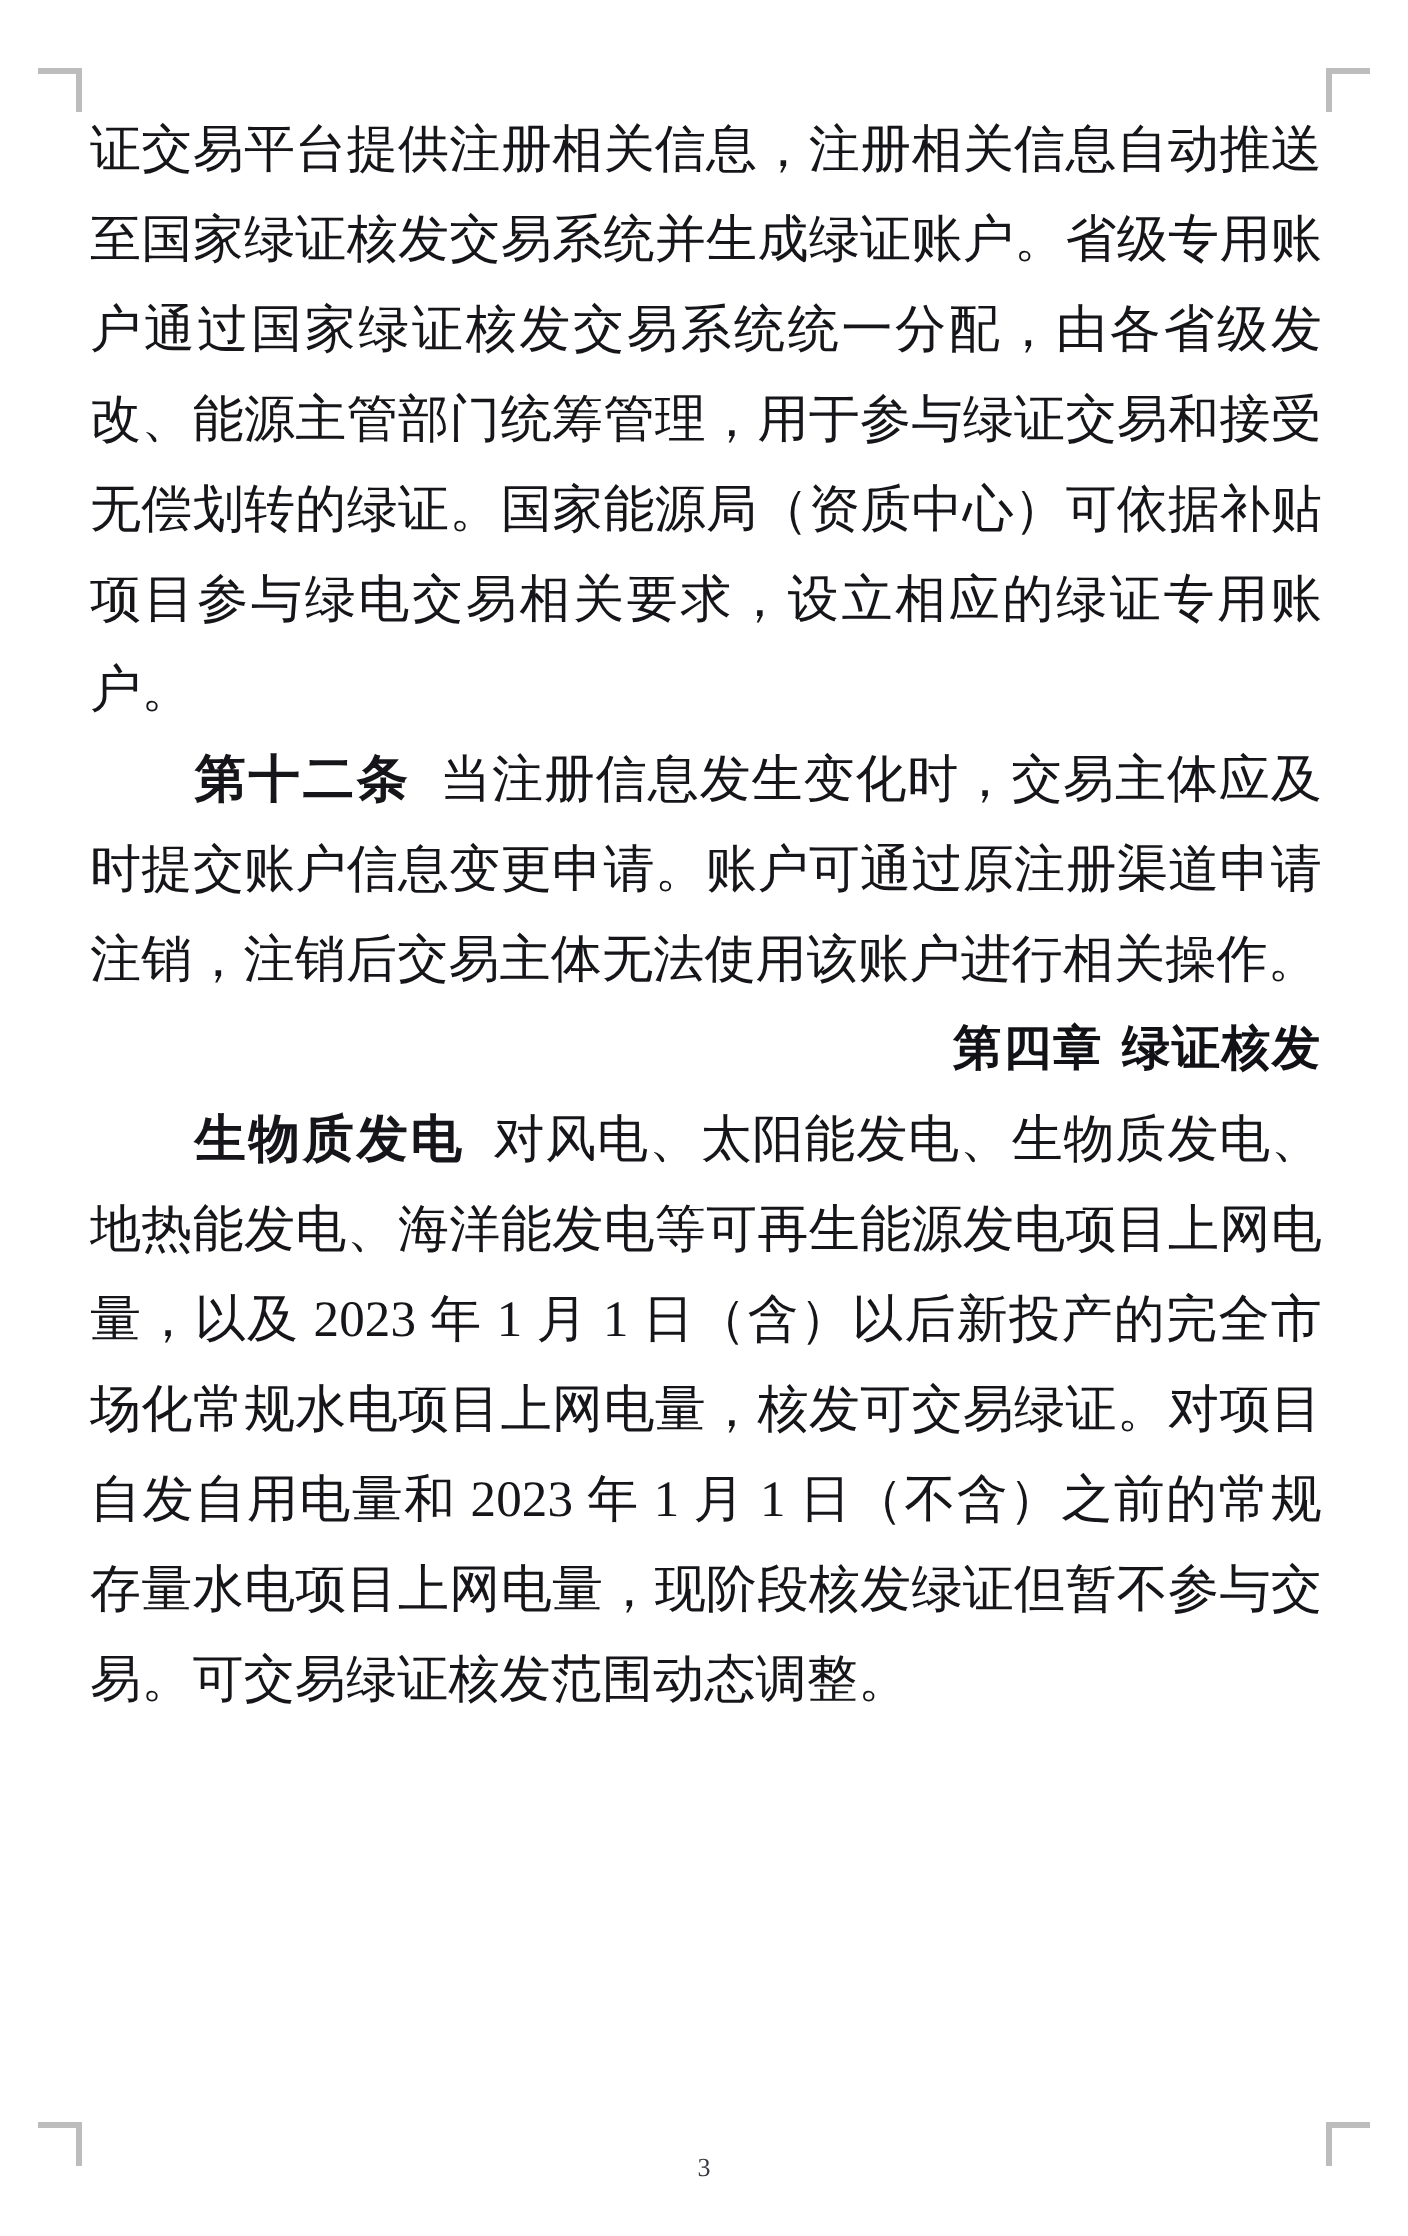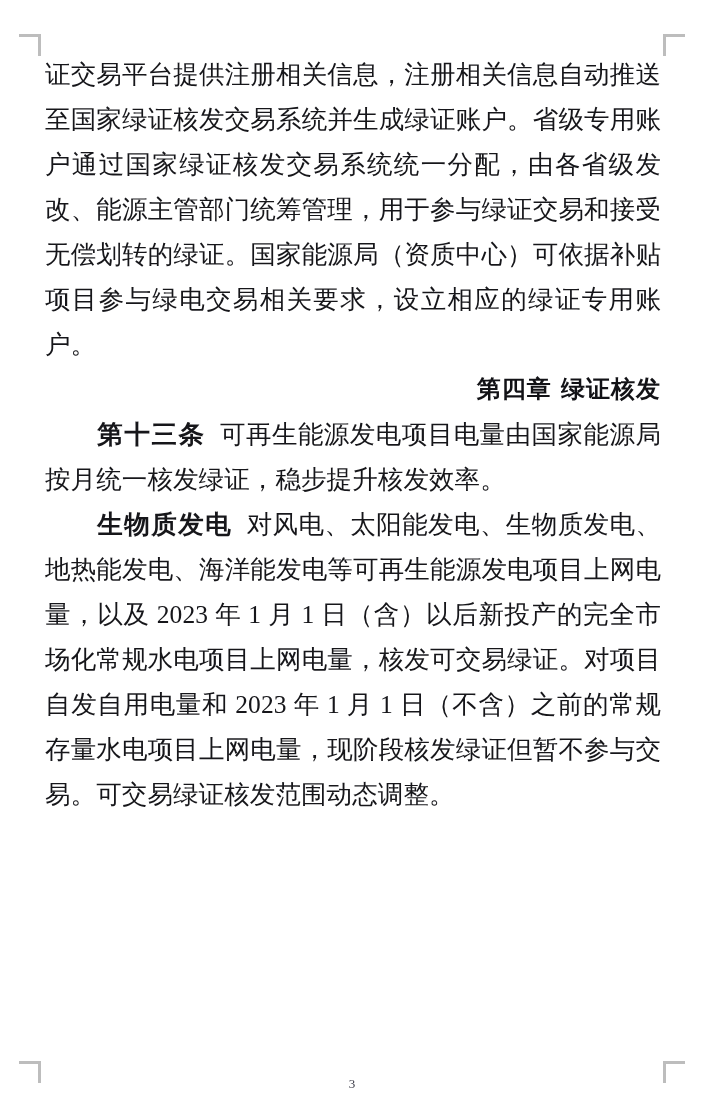--- a/index.html
+++ b/index.html
@@ -136,26 +136,26 @@
     <div class="v"></div>
   </div>
 
   <div class="content">
 
     <p class="para">
       <span>证交易平台提供注册相关信息，注册相关信息自动推送至国家绿证核发交易系统并生成绿证账户。省级专用账户通过国家绿证核发交易系统统一分配，由各省级发改、能源主管部门统筹管理，用于参与绿证交易和接受无偿划转的绿证。国家能源局（资质中心）可依据补贴项目参与绿电交易相关要求，设立相应的绿证专用账户。</span>
     </p>
 
 
+    <p class="para">
+      <span class="ind2"></span><span class="article-label">第十二条</span><span class="sp-mid"></span><span>当注册信息发生变化时，交易主体应及时提交账户信息变更申请。账户可通过原注册渠道申请注销，注销后交易主体无法使用该账户进行相关操作。</span>
+    </p>
 
     <h2 class="chapter-heading">第四章 绿证核发</h2>
 
-    <p class="para">
-      <span class="ind2"></span><span class="article-label">第十三条</span><span class="sp-mid"></span><span>可再生能源发电项目电量由国家能源局按月统一核发绿证，稳步提升核发效率。</span>
-    </p>
 
     <p class="para">
       <span class="ind2"></span><span class="article-label">生物质发电</span><span class="sp-mid"></span><span>对风电、太阳能发电、生物质发电、地热能发电、海洋能发电等可再生能源发电项目上网电量，以及 2023 年 1 月 1 日（含）以后新投产的完全市场化常规水电项目上网电量，核发可交易绿证。对项目自发自用电量和 2023 年 1 月 1 日（不含）之前的常规存量水电项目上网电量，现阶段核发绿证但暂不参与交易。可交易绿证核发范围动态调整。</span>
     </p>
 
   </div>
 
   <div class="page-number">3</div>
 
 </div>

